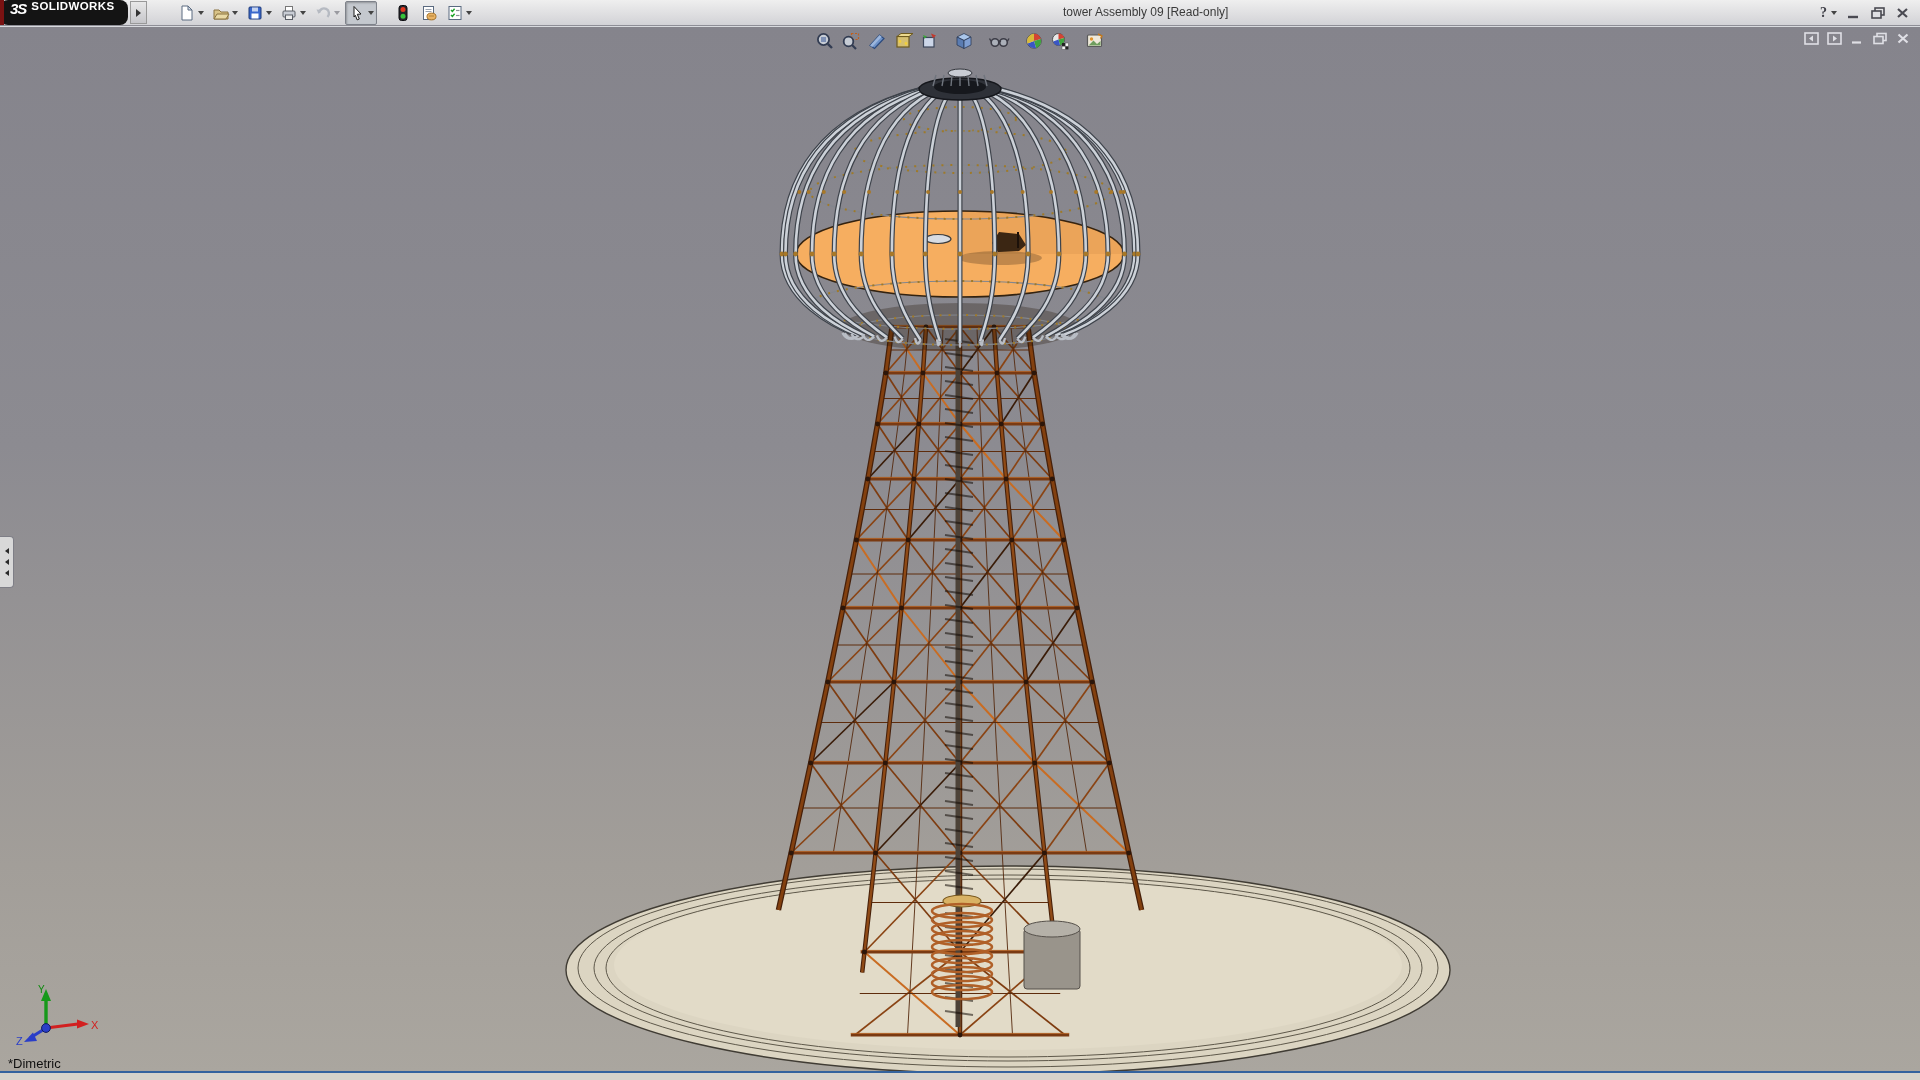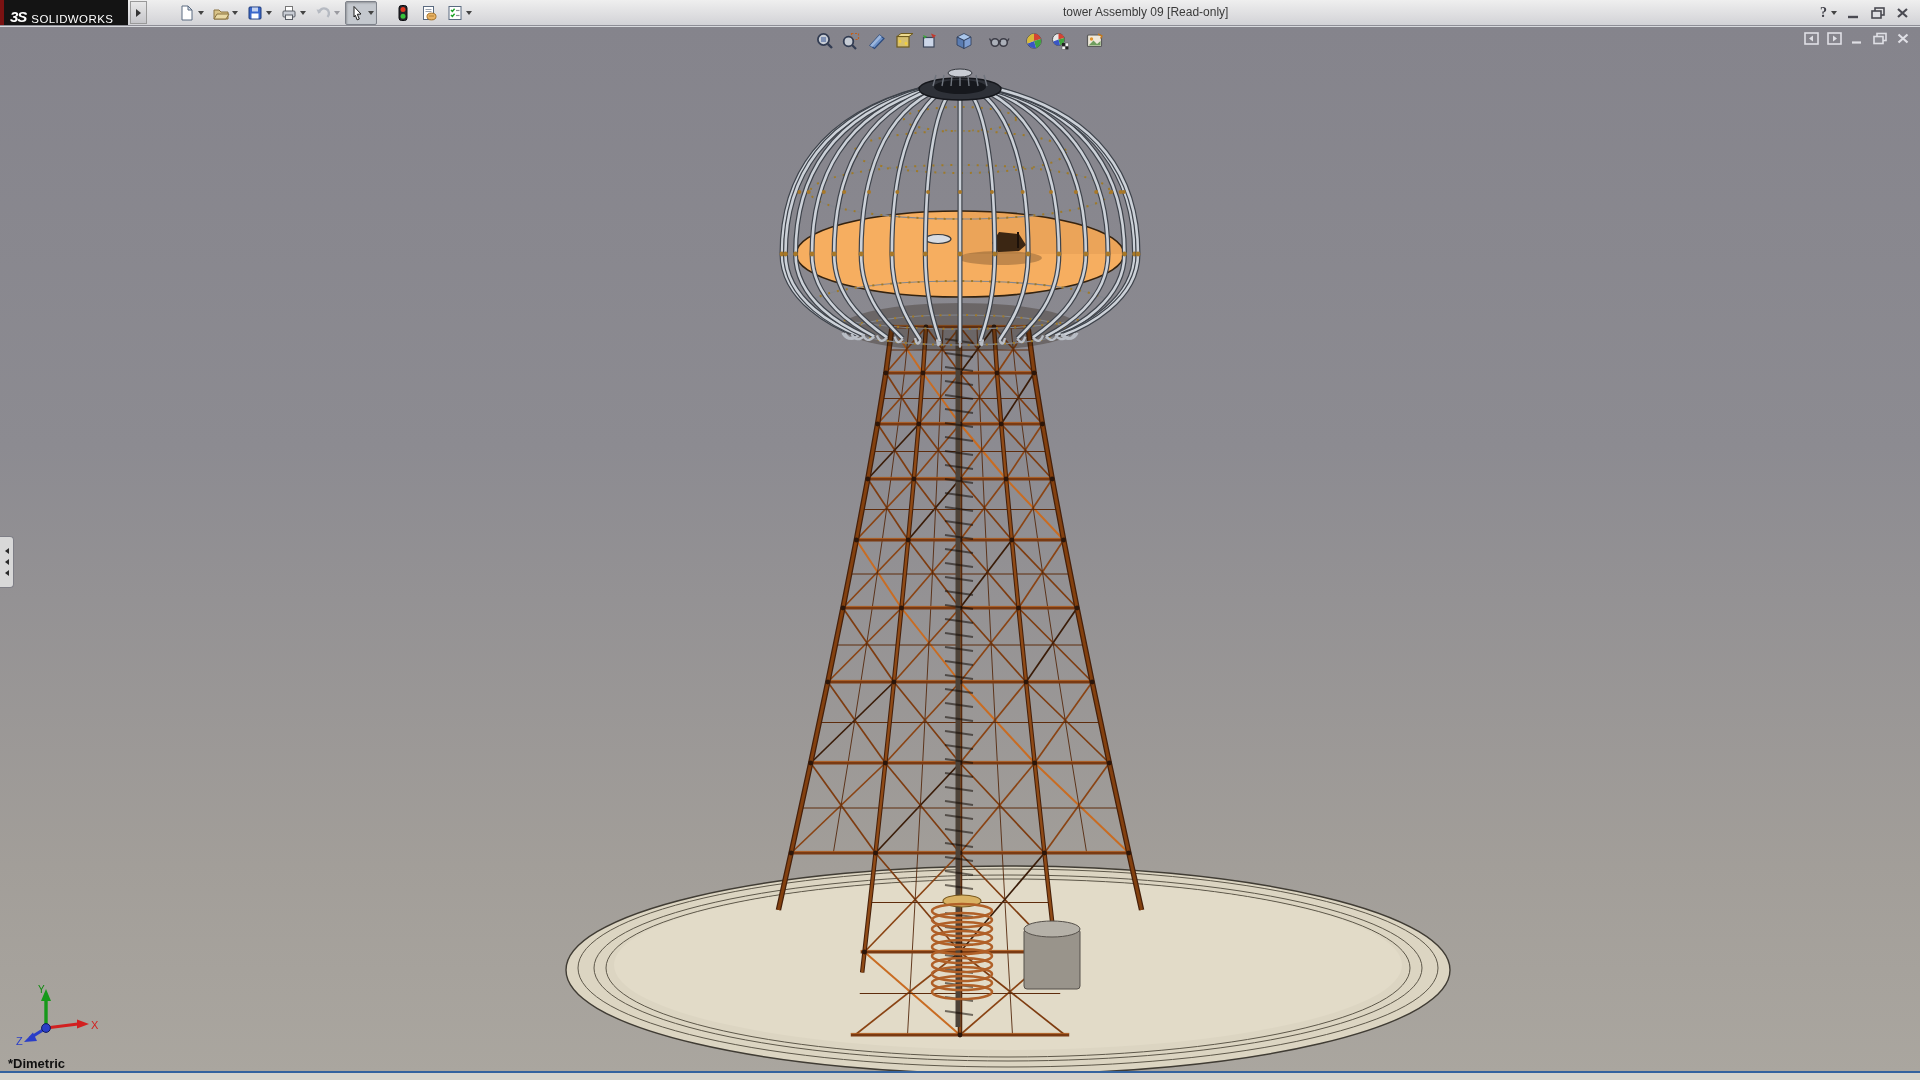--- a/index.html
+++ b/index.html
@@ -3,23 +3,23 @@
 <meta charset="utf-8">
 <style>
   html,body{margin:0;padding:0;width:1920px;height:1080px;overflow:hidden;
     font-family:"Liberation Sans",sans-serif;background:#9a9a9a;}
   
   #titlebar{position:absolute;top:0;left:0;width:1920px;height:25px;
     background:linear-gradient(#efefef,#d2d2d6);border-bottom:1px solid #8e8e96;
     display:flex;align-items:center;z-index:30;}
   #left-red-strip{position:absolute;left:0;top:0;width:4px;height:25px;background:#7a1212;}
   #logo-block{height:25px;width:128px;background:#141414;color:#fff;
-    display:flex;align-items:flex-end;padding-left:10px;box-sizing:border-box;gap:5px;}
+    display:flex;align-items:flex-start;padding-left:10px;box-sizing:border-box;gap:5px;border-radius:8px;}
   #logo-mark{font-style:italic;font-weight:bold;font-size:15px;letter-spacing:-1px;}
-  #logo-text{font-weight:normal;font-size:11.5px;letter-spacing:.4px;}
+  #logo-text{font-weight:bold;font-size:11.5px;letter-spacing:.4px;}
   #logo-flyout{width:15px;height:21px;margin-left:2px;background:linear-gradient(#e8e8e8,#c6c6ca);
     border:1px solid #999;display:flex;align-items:center;justify-content:center;cursor:pointer;}
   .tri-right{width:0;height:0;border-left:5px solid #333;border-top:4px solid transparent;border-bottom:4px solid transparent;}
   .tri-down{width:0;height:0;border-top:4px solid #444;border-left:3.5px solid transparent;border-right:3.5px solid transparent;margin-left:2px;}
   .tri-down.dis{border-top-color:#9a9aa0;}
   #main-toolbar{display:flex;align-items:center;margin-left:28px;gap:2px;}
   .tbtn{height:22px;display:flex;align-items:center;padding:0 2px;border:1px solid transparent;border-radius:2px;}
   .tbtn.pressed{background:#c4c8ce;border:1px solid #7e828a;box-shadow:inset 1px 1px 2px rgba(0,0,0,.25);}
   .tbtn svg{display:block;}
   .tb-gap{width:10px;}
@@ -41,21 +41,21 @@
   
   #doc-controls{position:absolute;right:10px;top:5px;display:flex;align-items:center;gap:8px;z-index:5;}
   .docbtn{display:flex;align-items:center;justify-content:center;cursor:pointer;}
   
   #panel-tab{position:absolute;left:0;top:509px;width:13px;height:50px;background:#d8d8d8;
     border:1px solid #7e7e86;border-left:none;border-radius:0 4px 4px 0;
     display:flex;flex-direction:column;align-items:center;justify-content:center;gap:5px;cursor:pointer;z-index:5;}
   .tri-left{width:0;height:0;border-right:4px solid #2a2a2a;border-top:3px solid transparent;border-bottom:3px solid transparent;}
   
   #triad{position:absolute;left:12px;bottom:28px;z-index:4;}
-  #view-label{position:absolute;left:8px;bottom:3px;font-size:13px;color:#101010;z-index:4;font-weight:bold;}
+  #view-label{position:absolute;left:8px;bottom:3px;font-size:13px;color:#101010;z-index:4;}
   
   #statusbar{position:absolute;left:0;bottom:0;width:1920px;height:7px;
     background:#d6d3cb;border-top:2px solid #35639e;z-index:30;}
 </style>
 </head>
 <body>
 
 <div id="titlebar">
   <div id="left-red-strip"></div>
   <div id="logo-block">

